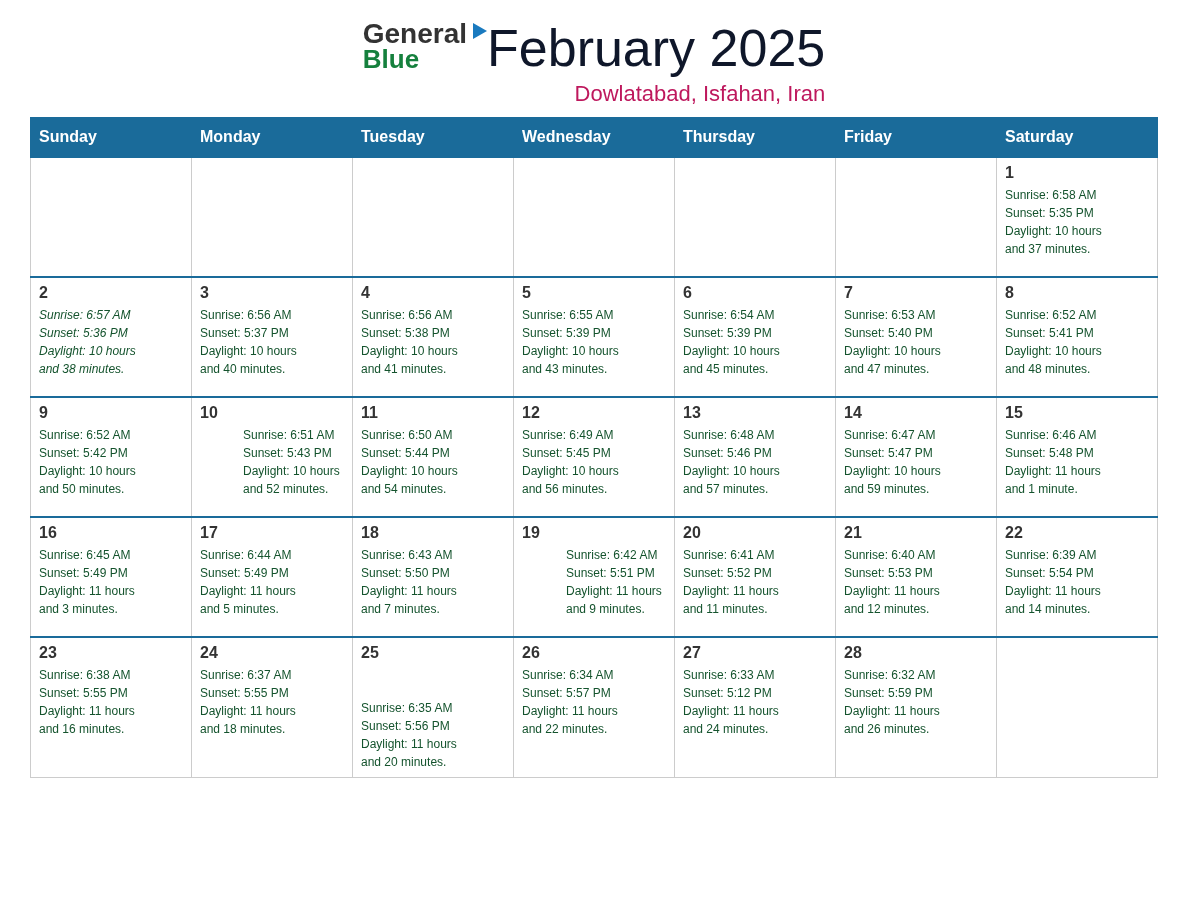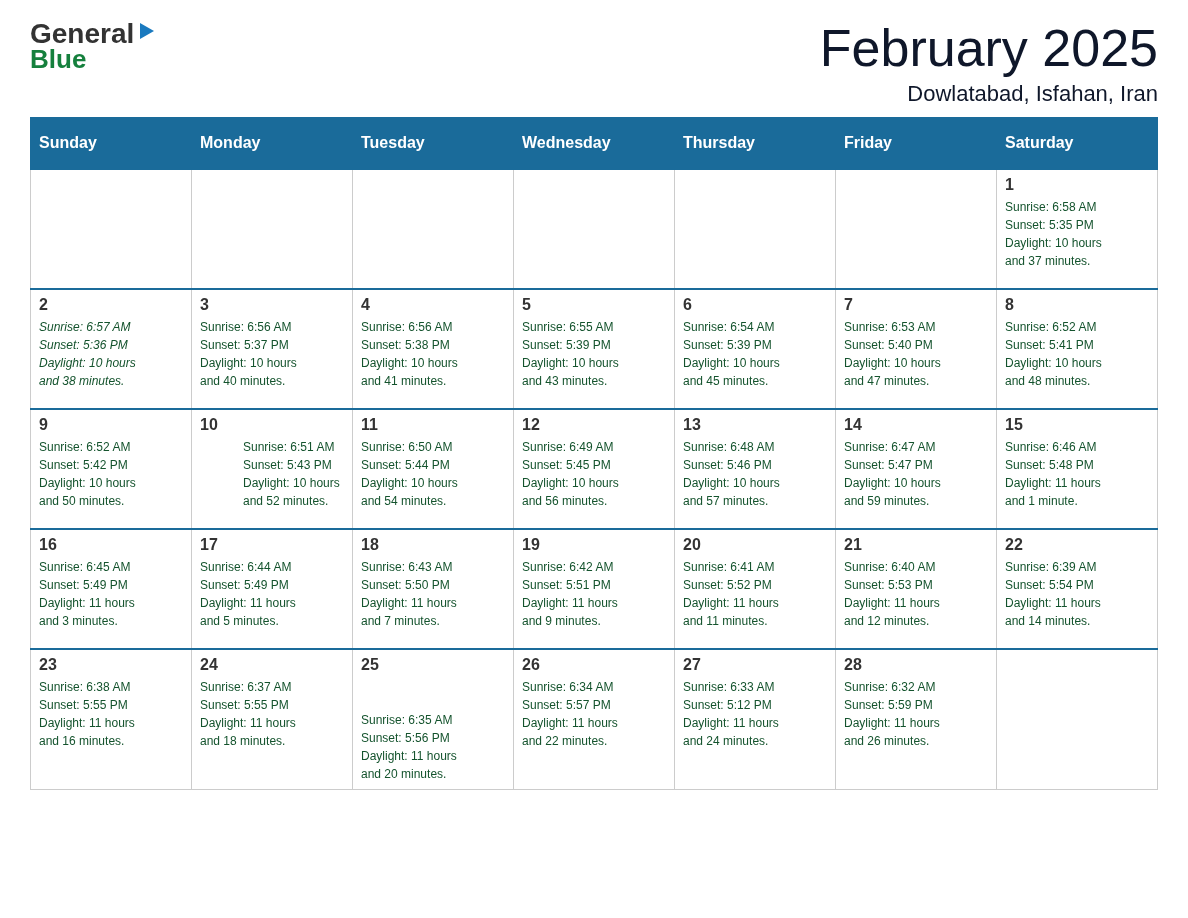--- a/index.html
+++ b/index.html
@@ -8,21 +8,21 @@
       background: #fff;
       color: #333;
       width: 1188px;
       min-height: 918px;
     }
     .page {
       padding: 20px 30px;
     }
     .header {
       display: flex;
-      justify-content: space-between;
+      justify-content: center;
       align-items: flex-start;
       margin-bottom: 2px;
     }
     .logo-area {
       display: flex;
       flex-direction: column;
       align-items: flex-start;
     }
     .logo-text {
       font-size: 28px;
@@ -40,34 +40,34 @@
       text-align: right;
     }
     .month-title {
       font-size: 52px;
       font-weight: normal;
       color: #0f172a;
       line-height: 1.1;
     }
     .location {
       font-size: 22px;
-      color: #0f172a;
+      color: #be185d;
       margin-top: 4px;
     }
     .calendar {
       width: 100%;
       border-collapse: collapse;
       margin-top: 10px;
     }
     .calendar th {
       background-color: #1a6b9a;
       color: #fff;
       font-size: 16px;
       font-weight: bold;
-      padding: 16px 8px;
+      padding: 10px 8px;
       text-align: left;
       border: 1px solid #1a6b9a;
     }
     .calendar td {
       border: 1px solid #ccc;
       vertical-align: top;
       padding: 6px 8px;
       width: calc(100% / 7);
       min-height: 110px;
       height: 120px;
@@ -262,21 +262,21 @@
           </td>
           <td>
             <div class="day-num">18</div>
             <div class="day-info" style="white-space: pre-line;">Sunrise: 6:43 AM
 Sunset: 5:50 PM
 Daylight: 11 hours
 and 7 minutes.</div>
           </td>
           <td>
             <div class="day-num">19</div>
-            <div class="day-info" style="white-space: pre-line;">Sunrise: 6:42 AM
+            <div class="day-info" style="white-space: pre-line; margin-left: 44px;">Sunrise: 6:42 AM
 Sunset: 5:51 PM
 Daylight: 11 hours
 and 9 minutes.</div>
           </td>
           <td>
             <div class="day-num">20</div>
             <div class="day-info" style="white-space: pre-line;">Sunrise: 6:41 AM
 Sunset: 5:52 PM
 Daylight: 11 hours
 and 11 minutes.</div>

